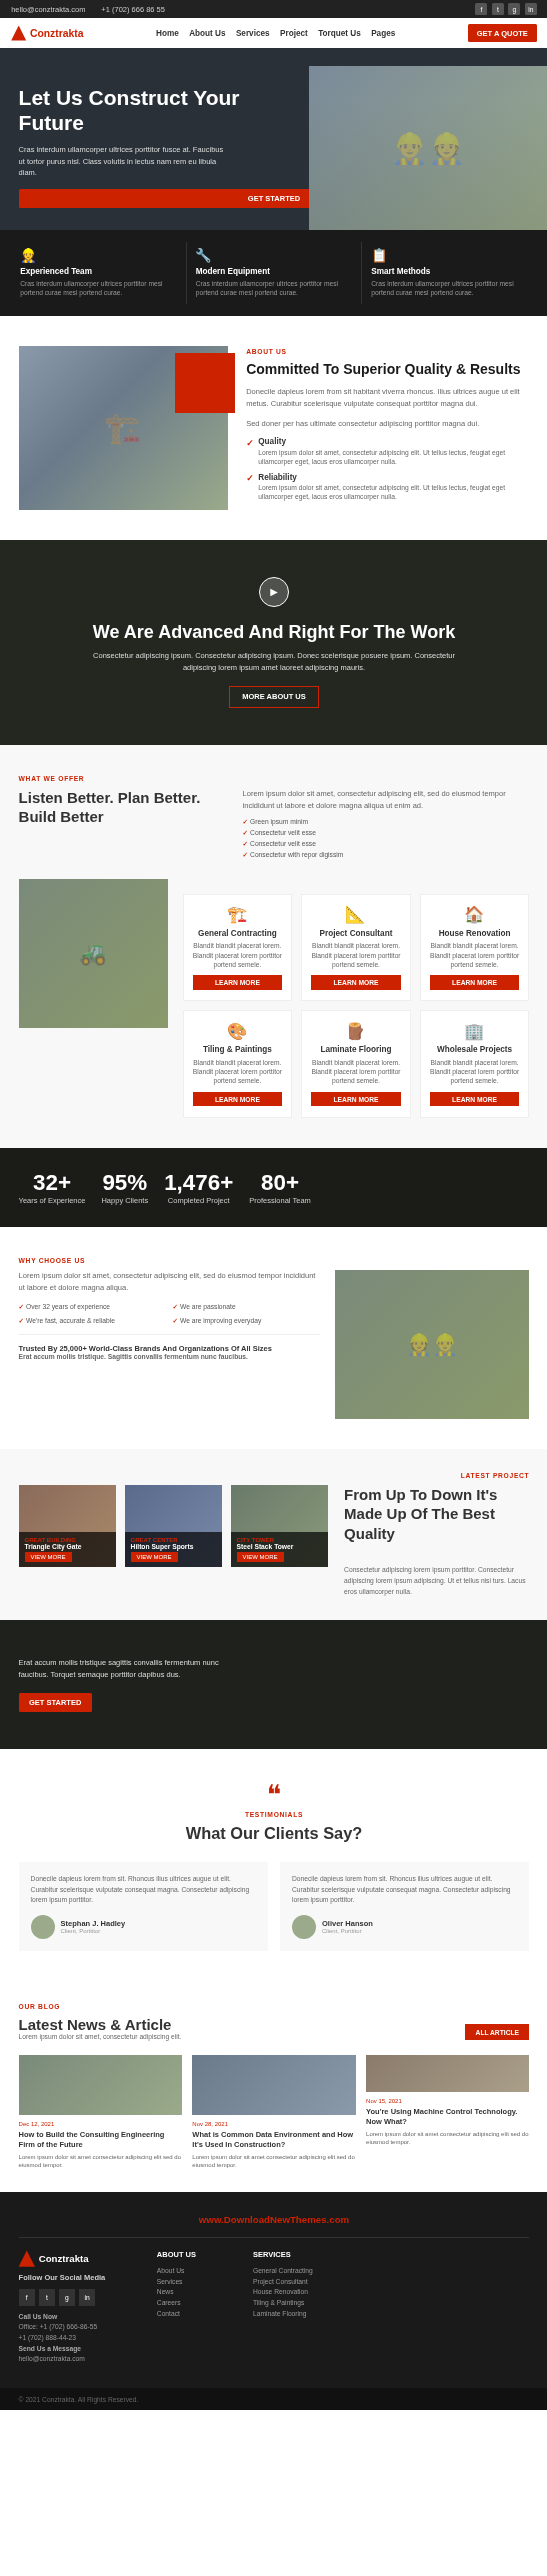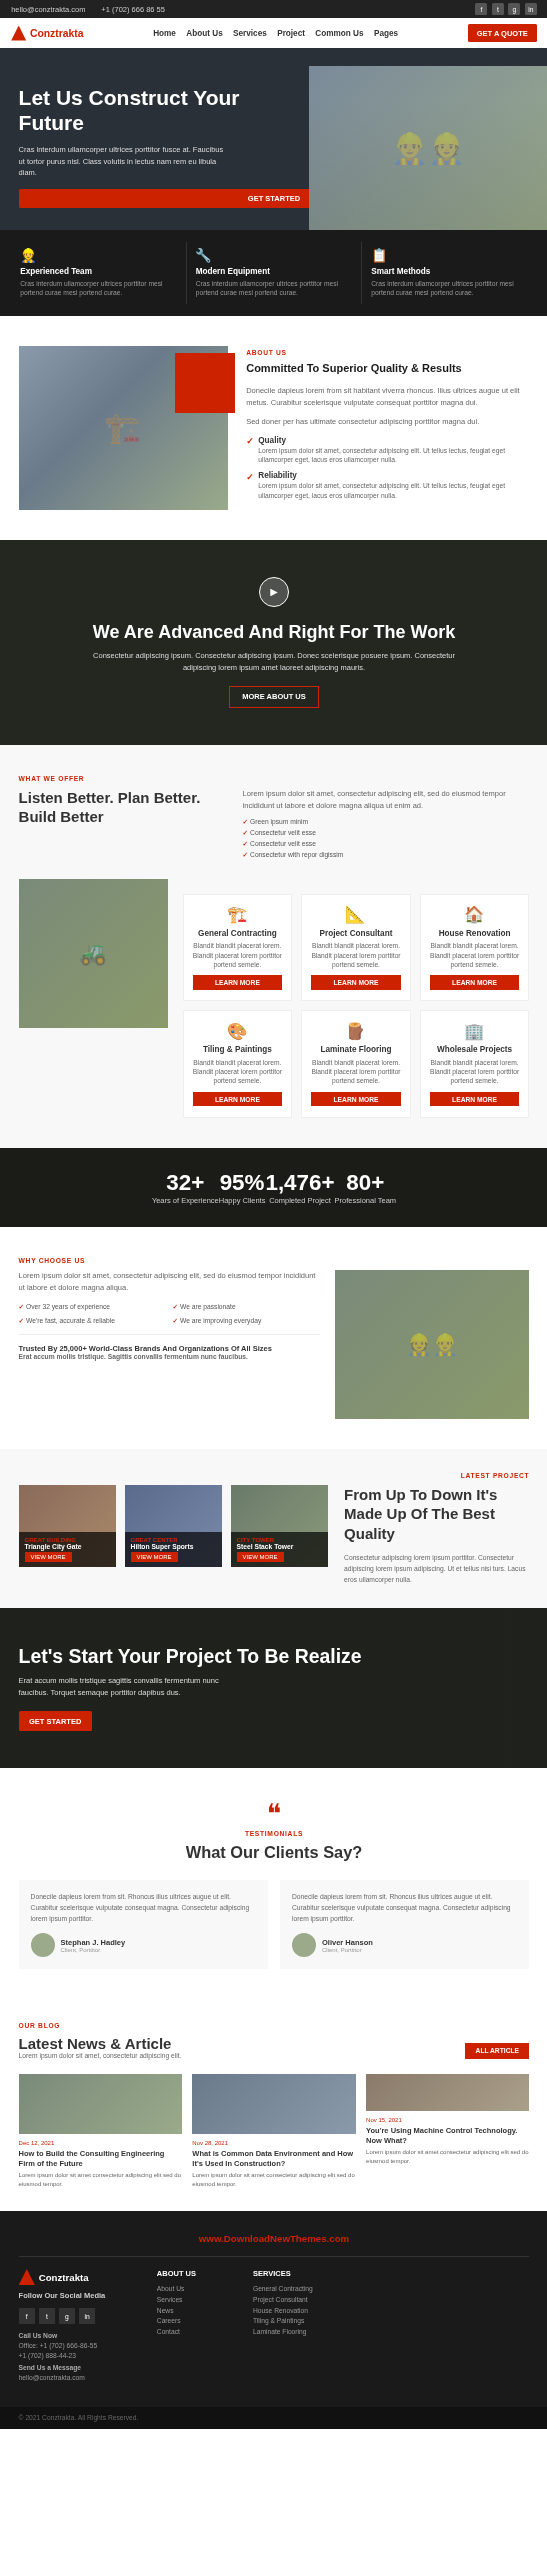--- a/index.html
+++ b/index.html
@@ -35,21 +35,21 @@
     .hero-feature p { color: #999; font-size: 6.7px; line-height: 1.4; }
 
     
     .section { padding: 30px 18.6px; }
     .section-two-col { display: flex; gap: 18.6px; align-items: center; }
     .col-img { flex: 0 0 209px; }
     .col-img-placeholder { width: 209px; height: 164px; background: linear-gradient(135deg, #8a9aaa, #6a7a5a); position: relative; display: flex; align-items: center; justify-content: center; }
     .col-img-placeholder .img-overlay { position: absolute; top: 7.5px; right: -7.5px; width: 60px; height: 60px; background: #cc2200; }
     .col-content { flex: 1; }
     .section-tag { font-size: 6.7px; color: #cc2200; font-weight: bold; text-transform: uppercase; letter-spacing: 0.7px; margin-bottom: 6px; }
-    .section-title { font-size: 11px; font-weight: 900; line-height: 1.2; margin-bottom: 9px; color: #1a1a1a; }
+    .section-title { font-size: 14px; font-weight: 900; line-height: 1.2; margin-bottom: 9px; color: #1a1a1a; }
     .section-text { font-size: 7.5px; color: #666; line-height: 1.6; margin-bottom: 7.5px; }
     .check-item { display: flex; align-items: flex-start; gap: 4.5px; margin-bottom: 6px; }
     .check-mark { color: #cc2200; font-weight: bold; font-size: 9px; margin-top: 0.7px; }
     .check-content h5 { font-size: 8.2px; font-weight: bold; margin-bottom: 1.5px; }
     .check-content p { font-size: 6.7px; color: #666; line-height: 1.4; }
 
     
     .cta-band { background: linear-gradient(rgba(0,0,0,0.6), rgba(0,0,0,0.6)), #5a6050; padding: 37px 18.6px; text-align: center; color: #fff; }
     .cta-band h2 { font-size: 18px; font-weight: 900; margin-bottom: 7.5px; }
     .cta-band p { font-size: 7.5px; color: #ddd; max-width: 373px; margin: 0 auto 12px; line-height: 1.6; }
@@ -74,21 +74,21 @@
 
     .service-cards { display: grid; grid-template-columns: repeat(3, 1fr); gap: 9px; margin-top: 15px; }
     .service-card { background: #fff; padding: 10.4px 9px; text-align: center; border: 0.7px solid #eee; }
     .service-card-icon { font-size: 16.4px; color: #cc2200; margin-bottom: 4.5px; }
     .service-card h4 { font-size: 8.2px; font-weight: bold; margin-bottom: 3.7px; }
     .service-card p { font-size: 6.7px; color: #666; line-height: 1.4; margin-bottom: 6px; }
     .btn-learn { background: #cc2200; color: #fff; border: none; padding: 3.7px 10.4px; font-size: 6.7px; font-weight: bold; cursor: pointer; width: 100%; }
 
     
     .stats-band { background: linear-gradient(rgba(0,0,0,0.75), rgba(0,0,0,0.75)), #6a7060; padding: 22.4px 18.6px; }
-    .stats-grid { display: flex; justify-content: center; text-align: center; color: #fff; }
+    .stats-grid { display: flex; justify-content: flex-start; text-align: center; color: #fff; gap: 16px; }
     .stat-item h3 { font-size: 22.4px; font-weight: 900; color: #fff; }
     .stat-item p { font-size: 7.5px; color: #ccc; }
 
     
     .why-section { padding: 30px 18.6px; }
     .why-grid { display: flex; gap: 15px; align-items: flex-start; }
     .why-content { flex: 1; }
     .why-img { flex: 0 0 194px; }
     .why-img-placeholder { width: 194px; height: 149px; background: linear-gradient(135deg, #7a8a7a, #8a9a6a); display: flex; align-items: center; justify-content: center; color: rgba(255,255,255,0.3); font-size: 21px; }
     .why-checks { display: grid; grid-template-columns: 1fr 1fr; gap: 6px; margin-top: 9px; }
@@ -100,21 +100,21 @@
     
     .projects-section { padding: 22.4px 18.6px; background: #f8f8f8; }
     .projects-grid { display: flex; gap: 9px; }
     .project-item { flex: 0 0 97px; position: relative; overflow: hidden; }
     .project-img { width: 97px; height: 82px; background: linear-gradient(135deg, #7a6a5a, #8a9a6a); position: relative; }
     .project-overlay { position: absolute; bottom: 0; left: 0; right: 0; background: rgba(0,0,0,0.7); padding: 4.5px 6px; color: #fff; }
     .project-tag { font-size: 6px; color: #cc2200; font-weight: bold; text-transform: uppercase; }
     .project-name { font-size: 6.7px; font-weight: bold; }
     .btn-view { font-size: 6px; background: #cc2200; color: #fff; border: none; padding: 2.2px 6px; cursor: pointer; margin-top: 2.2px; }
     .projects-text { flex: 1; padding-left: 7.5px; }
-    .projects-text h2 { font-size: 15px; font-weight: 900; line-height: 1.3; margin-bottom: 10px; }
+    .projects-text h2 { font-size: 15px; font-weight: 900; line-height: 1.3; margin-bottom: 22px; }
     .projects-text p { font-size: 6.7px; color: #666; line-height: 1.6; }
 
     
     .start-cta { background: linear-gradient(rgba(0,0,0,0.65), rgba(0,0,0,0.65)), #5a6050; padding: 37px 18.6px; color: #fff; }
     .start-cta h2 { font-size: 19.4px; font-weight: 900; margin-bottom: 7.5px; }
     .start-cta p { font-size: 7.5px; color: #ddd; max-width: 224px; margin-bottom: 12px; line-height: 1.6; }
 
     
     .testimonials { padding: 30px 18.6px; }
     .testi-header { text-align: center; margin-bottom: 18.6px; }
@@ -183,21 +183,21 @@
 <nav>
   <div class="logo">
     <div class="logo-icon"></div>
     <span>Conztrakta</span>
   </div>
   <div class="nav-links">
     <span>Home</span>
     <span>About Us</span>
     <span>Services</span>
     <span>Project</span>
-    <span>Common Us</span>
+    <span>Torquet Us</span>
     <span>Pages</span>
   </div>
   <button class="btn-quote">GET A QUOTE</button>
 </nav>
 
 <div class="hero">
   <h1>Let Us Construct Your Future</h1>
   <p>Cras interdum ullamcorper ultrices porttitor fusce at. Faucibus ut tortor purus nisl. Class volutis in lectus nam rem eu libula diam.</p>
   <button class="btn-started">GET STARTED</button>
   <div class="hero-workers">
@@ -403,21 +403,20 @@
       </div>
     </div>
     <div class="projects-text">
       <h2>From Up To Down It's Made Up Of The Best Quality</h2>
       <p>Consectetur adipiscing lorem ipsum porttitor. Consectetur adipiscing lorem ipsum adipiscing. Ut et tellus nisi turs. Lacus eros ullamcorper nulla.</p>
     </div>
   </div>
 </div>
 
 <div class="start-cta">
-  <h2>Let's Start Your Project To Be Realize</h2>
   <p>Erat accum mollis tristique sagittis convallis fermentum nunc faucibus. Torquet semaque porttitor dapibus dus.</p>
   <button class="btn-started">GET STARTED</button>
 </div>
 
 <div class="testimonials">
   <div class="testi-header">
     <div class="quote-icon">❝</div>
     <div class="section-tag">TESTIMONIALS</div>
     <h2 class="testi-title">What Our Clients Say?</h2>
   </div>

